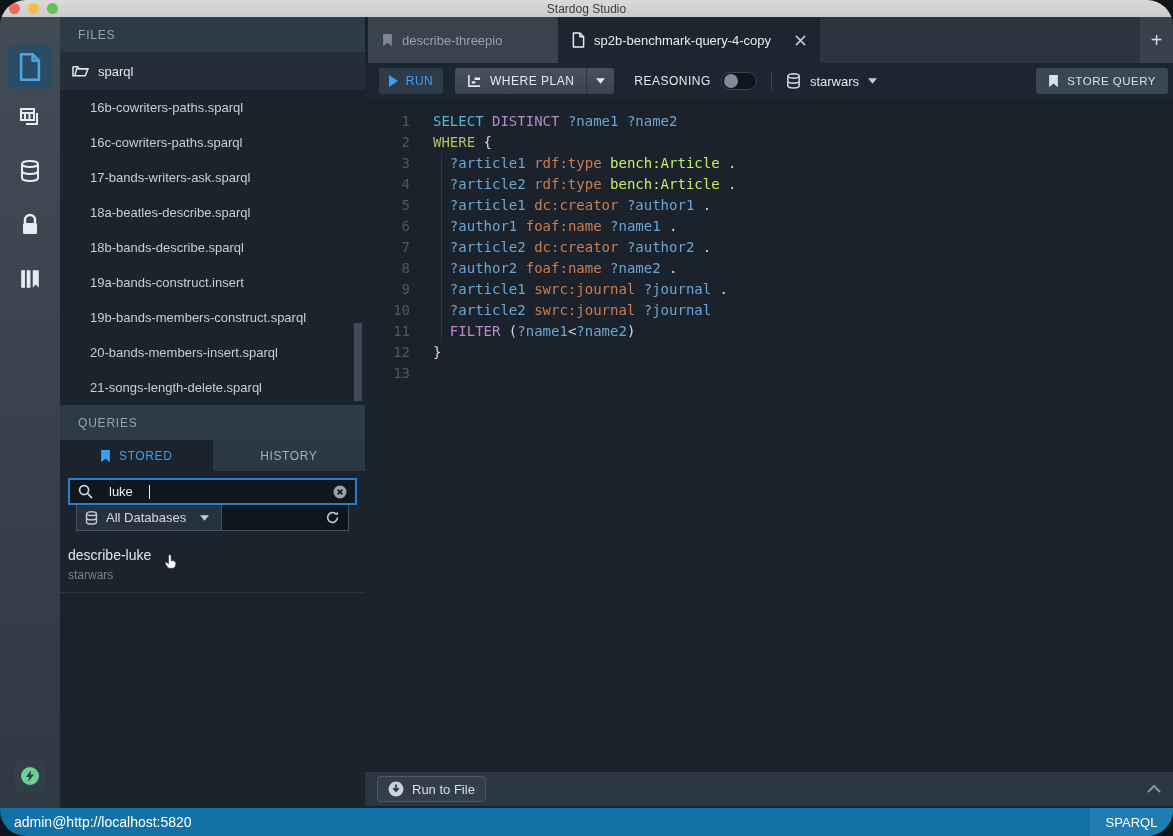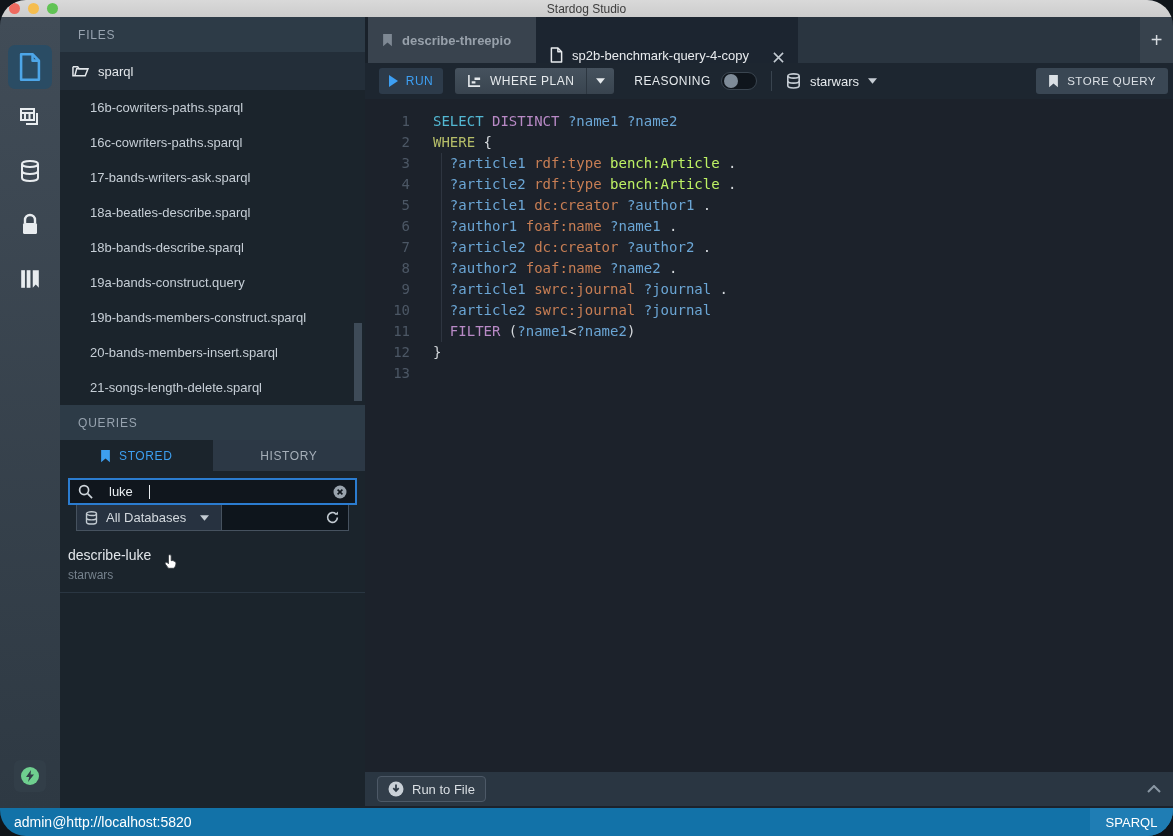--- a/index.html
+++ b/index.html
@@ -47,22 +47,22 @@
   .qresult { padding:16px 0 0 8px; }
   .qresult .name { color:#e2e6ea; font-size:14px; cursor:pointer; }
   .qresult .db { color:#76828d; font-size:12px; margin-top:5px; }
   .qdivider { border-bottom:1px solid #2a3642; margin-top:10px; }
   .handcursor { position:absolute; left:103px; top:536px; }
 
   
   .main { position:absolute; top:17px; left:365px; width:808px; height:791px; background:#1c222b; }
   .tabbar { height:46px; background:#19212a; display:flex; padding-left:3px; }
   .tab { display:flex; align-items:center; gap:9px; padding:0 14px; font-size:13px; cursor:pointer; }
-  .tab.inactive { width:168px; background:#39434e; color:#98a1ab;font-weight:bold; }
-  .tab.active { width:262px; background:#1c2530; color:#e8ebee;align-items:flex-end; }
+  .tab.inactive { width:190px; background:#39434e; color:#98a1ab; }
+  .tab.active { width:262px; background:#1c2530; color:#e8ebee; }
   .tab .close { margin-left:auto; display:flex; cursor:pointer; }
   .tab-filler { flex:1; background:#2a3540; }
   .tab-plus { width:33px; background:#37424d; color:#d5dadf; font-size:20px; display:flex; align-items:center; justify-content:center; cursor:pointer; }
 
   .toolbar { height:36px; background:#1d2630; display:flex; align-items:center; padding-left:14px; }
   .run-btn { height:26px; width:64px; background:#2d3b4a; border-radius:3px; display:flex; align-items:center; justify-content:center; gap:8px; cursor:pointer; }
   .run-btn .play { width:0; height:0; border-left:9px solid #3d9ff3; border-top:6px solid transparent; border-bottom:6px solid transparent; }
   .run-btn .lbl { color:#3d9ff3; font-size:12px; letter-spacing:0.5px; }
   .split-btn { height:26px; margin-left:12px; display:flex; border-radius:3px; overflow:hidden; background:linear-gradient(#46525e,#39444f); cursor:pointer; }
   .split-btn .main-part { display:flex; align-items:center; gap:8px; padding:0 12px; color:#e6eaed; font-size:12px; letter-spacing:0.5px; border-right:1px solid #2c3640; }
@@ -193,21 +193,21 @@
 
         <div class="file-item">
           <span>18a-beatles-describe.sparql</span>
         </div>
 
         <div class="file-item">
           <span>18b-bands-describe.sparql</span>
         </div>
 
         <div class="file-item">
-          <span>19a-bands-construct.query</span>
+          <span>19a-bands-construct.insert</span>
         </div>
 
         <div class="file-item">
           <span>19b-bands-members-construct.sparql</span>
         </div>
 
         <div class="file-item">
           <span>20-bands-members-insert.sparql</span>
         </div>
 

